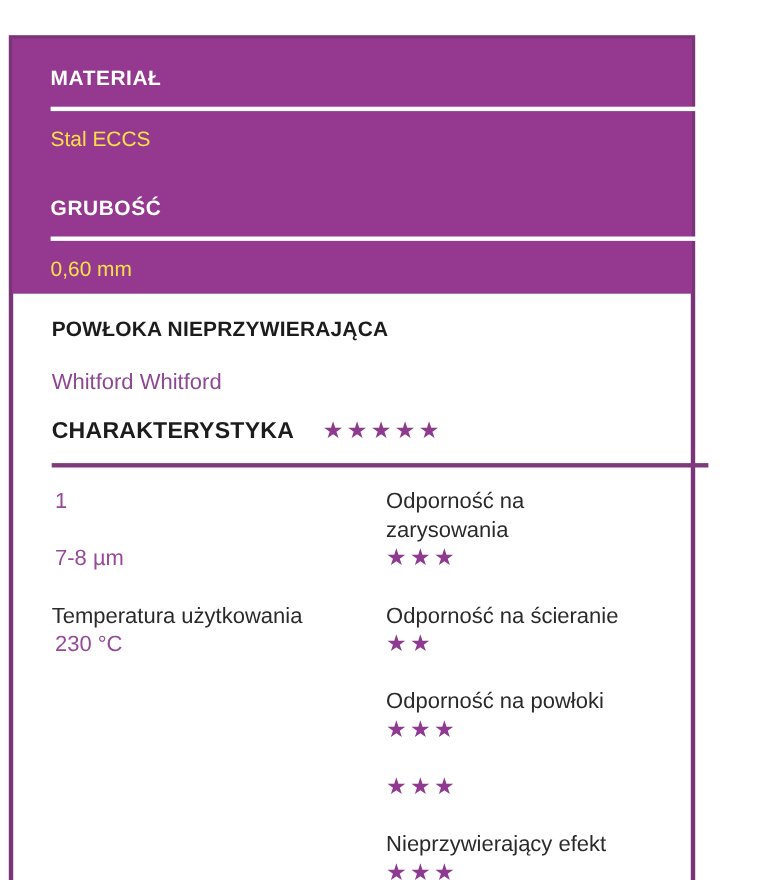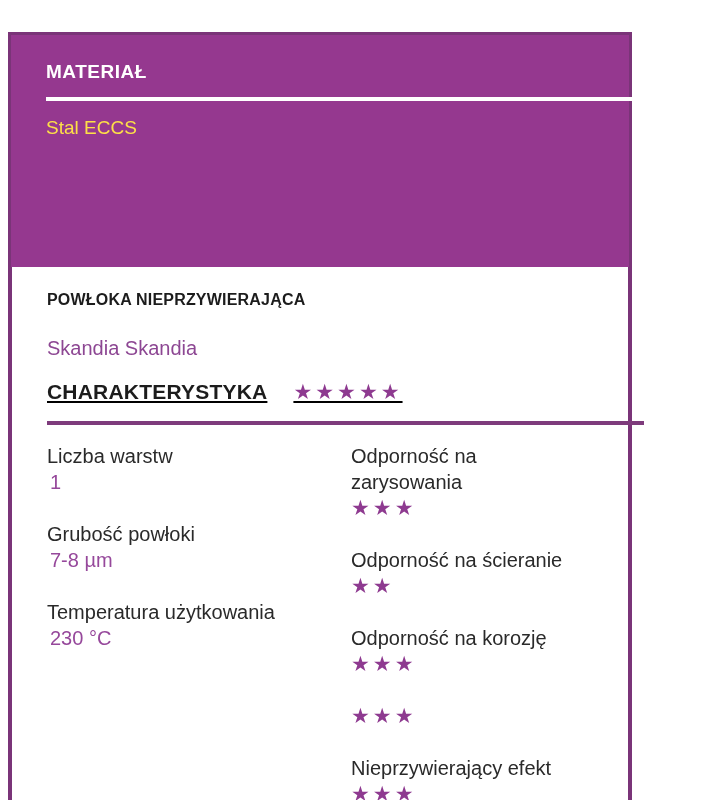--- a/index.html
+++ b/index.html
@@ -43,36 +43,35 @@
     line-height: 26px;
     margin-top: 14px;
   }
   .hdr-field + .hdr-field { margin-top: 36px; }
 
   
   .card-body {
     padding: 20px 42px 0 35px;
   }
   .coating-title {
-    font-size: 16px;
+    font-size: 19px;
     font-weight: bold;
     color: #1c1c1c;
     line-height: 26px;
     letter-spacing: 0.2px;
   }
   .coating-name {
     font-size: 20px;
     color: var(--purple-accent, #8d4793);
     line-height: 26px;
     margin-top: 22px;
   }
   .charakterystyka-row {
     margin-top: 18px;
     display: flex;
-    text-decoration: underline;
   }
   .charakterystyka-label {
     font-size: 21px;
     font-weight: bold;
     color: #1c1c1c;
     line-height: 26px;
     letter-spacing: 0.2px;
   }
   .stars {
     color: var(--purple-star, #8e3a90);
@@ -112,61 +111,64 @@
 <body>
 
 <div class="card">
 
   <div class="card-header">
     <div class="hdr-field">
       <div class="hdr-label">MATERIAŁ</div>
       <div class="hdr-rule"></div>
       <div class="hdr-value">Stal ECCS</div>
     </div>
+    <div class="hdr-field">
+      <div class="hdr-label">GRUBOŚĆ</div>
+      <div class="hdr-rule"></div>
+      <div class="hdr-value">0,60 mm</div>
+    </div>
   </div>
 
   <div class="card-body">
     <div class="coating-title">POWŁOKA NIEPRZYWIERAJĄCA</div>
-    <div class="coating-name">Skandia Skandia</div>
+    <div class="coating-name">Whitford Whitford</div>
 
     <div class="charakterystyka-row">
       <span class="charakterystyka-label">CHARAKTERYSTYKA</span>
       <span class="stars">★★★★★</span>
     </div>
 
     <div class="divider"></div>
 
     <div class="props">
 
       <div class="props-col-left">
         <div class="prop-item">
-          <div class="prop-label">Liczba warstw</div>
           <div class="prop-value">1</div>
         </div>
         <div class="prop-item">
-          <div class="prop-label">Grubość powłoki</div>
           <div class="prop-value">7-8 µm</div>
         </div>
         <div class="prop-item">
           <div class="prop-label">Temperatura użytkowania</div>
           <div class="prop-value">230 °C</div>
         </div>
       </div>
 
       <div class="props-col-right">
         <div class="prop-item">
           <div class="prop-label">Odporność na zarysowania</div>
           <div class="stars prop-stars">★★★</div>
         </div>
         <div class="prop-item">
           <div class="prop-label">Odporność na ścieranie</div>
           <div class="stars prop-stars">★★</div>
         </div>
         <div class="prop-item">
-          <div class="prop-label">Odporność na korozję</div>
+          <div class="prop-label">Odporność na powłoki</div>
           <div class="stars prop-stars">★★★</div>
         </div>
         <div class="prop-item">
           <div class="stars prop-stars">★★★</div>
         </div>
         <div class="prop-item">
           <div class="prop-label">Nieprzywierający efekt</div>
           <div class="stars prop-stars">★★★</div>
         </div>
       </div>

